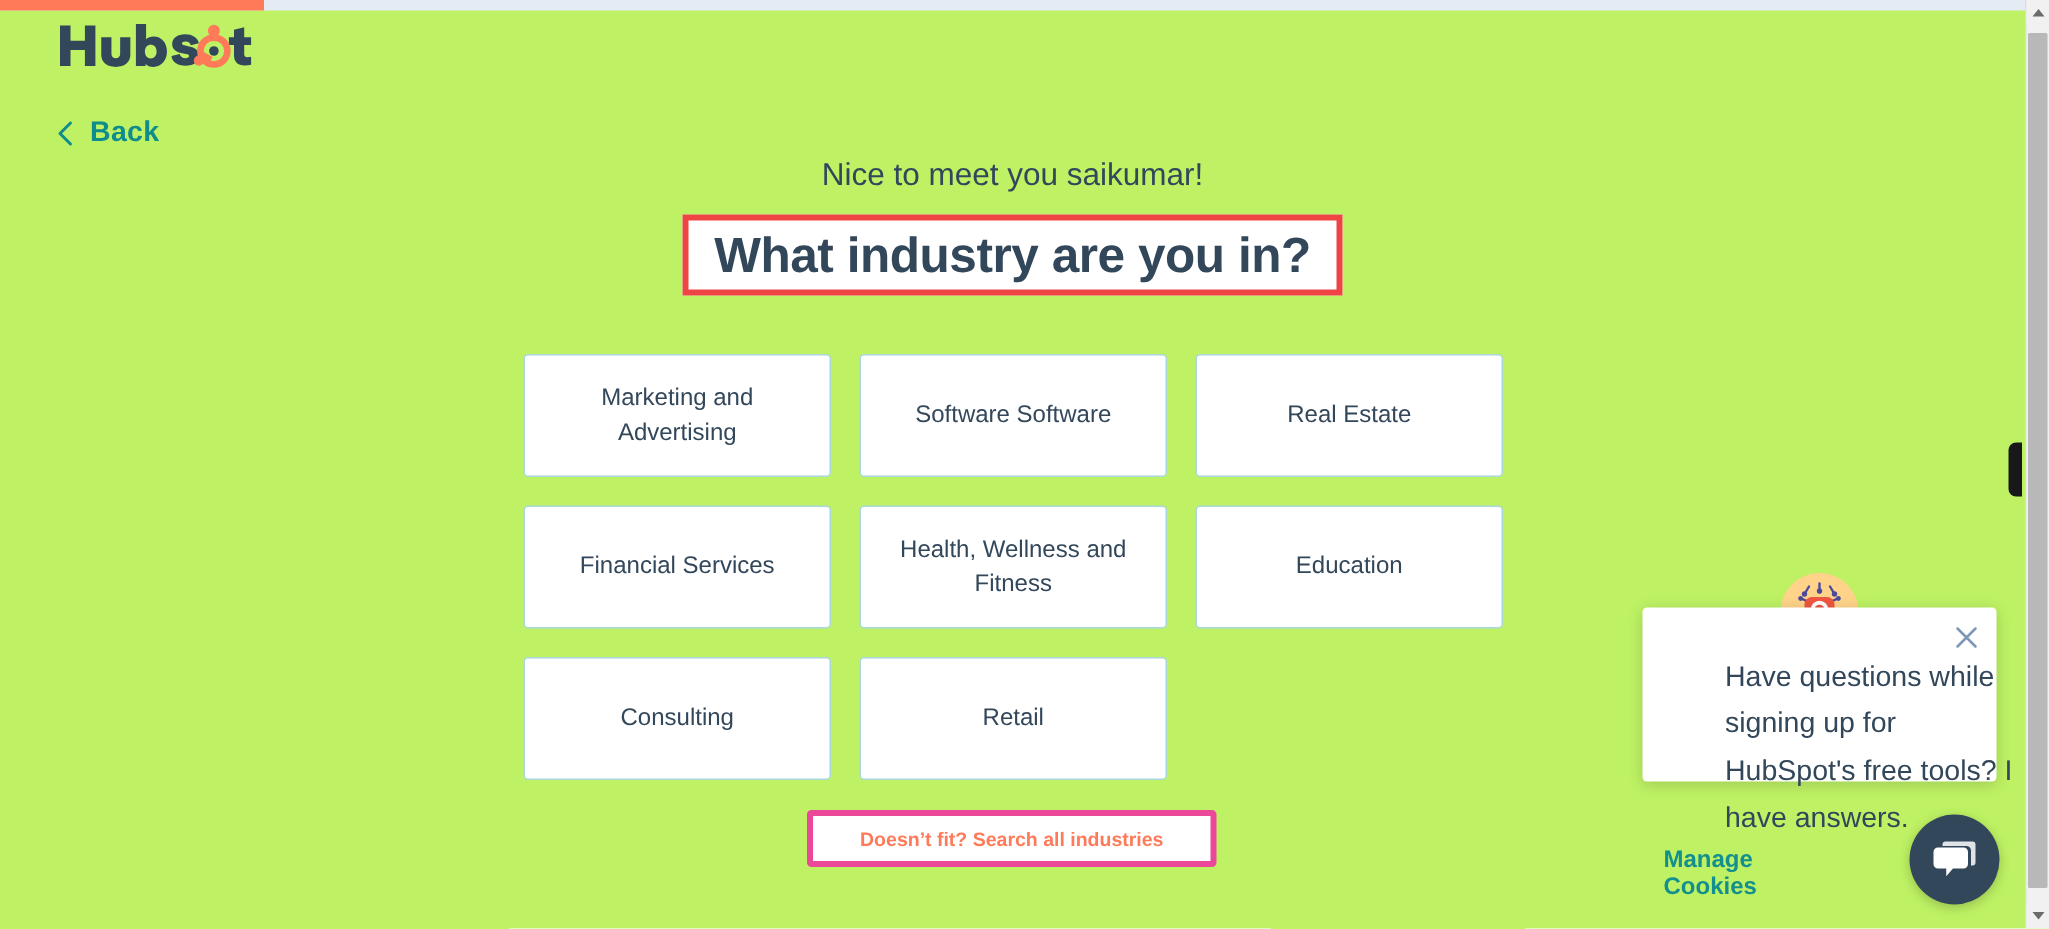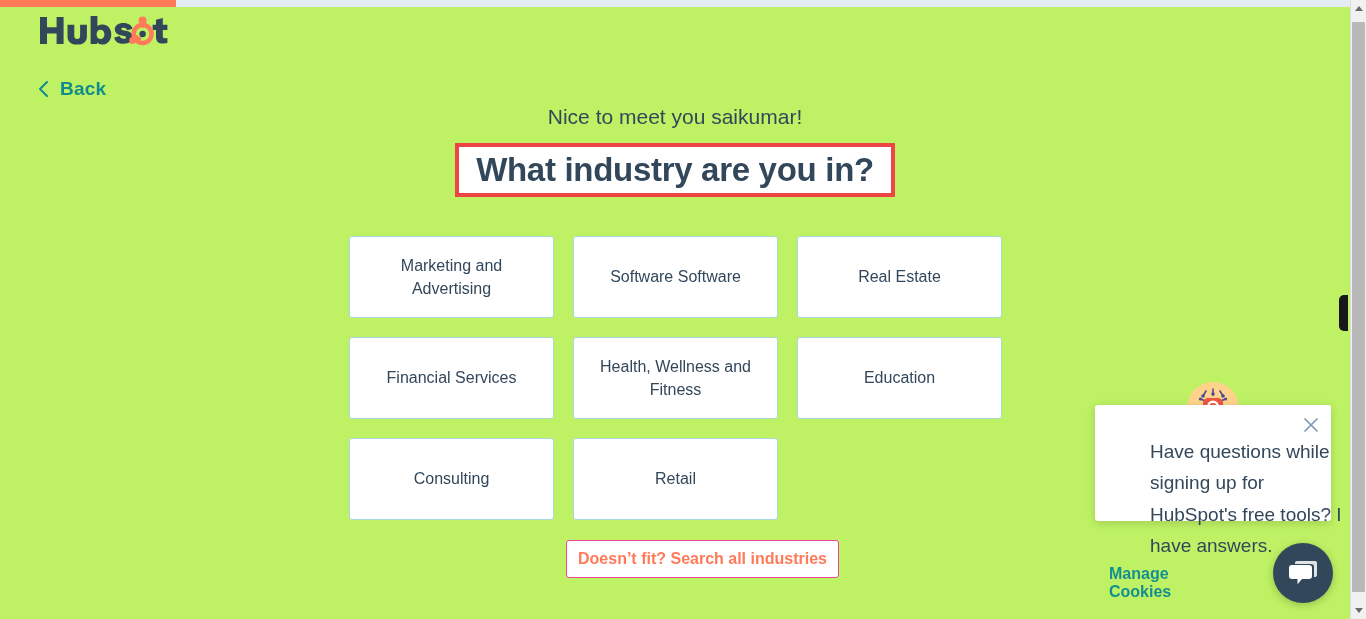--- a/index.html
+++ b/index.html
@@ -143,33 +143,32 @@
     transition: border-color .12s ease;
   }
 
   
   .search-all {
     position: absolute;
     top: 540px;
     left: 538px;
     width: 273px;
     height: 38px;
-    border: 1px solid #ec4899;
+    border: 4px solid #ec4899;
     border-radius: 3px;
     background: #ffffff;
     color: #ff7a59;
-    font-size: 16px;
+    font-size: 13px;
     font-weight: 700;
     display: flex;
     align-items: center;
     justify-content: center;
     cursor: pointer;
     pointer-events: auto;
     font-family: "Liberation Sans", sans-serif;
-    margin-left: 28px;
   }
 
   
   .manage-cookies {
     position: absolute;
     top: 565px;
     left: 1109px;
     font-size: 16px;
     font-weight: 700;
     color: #148f8f;

